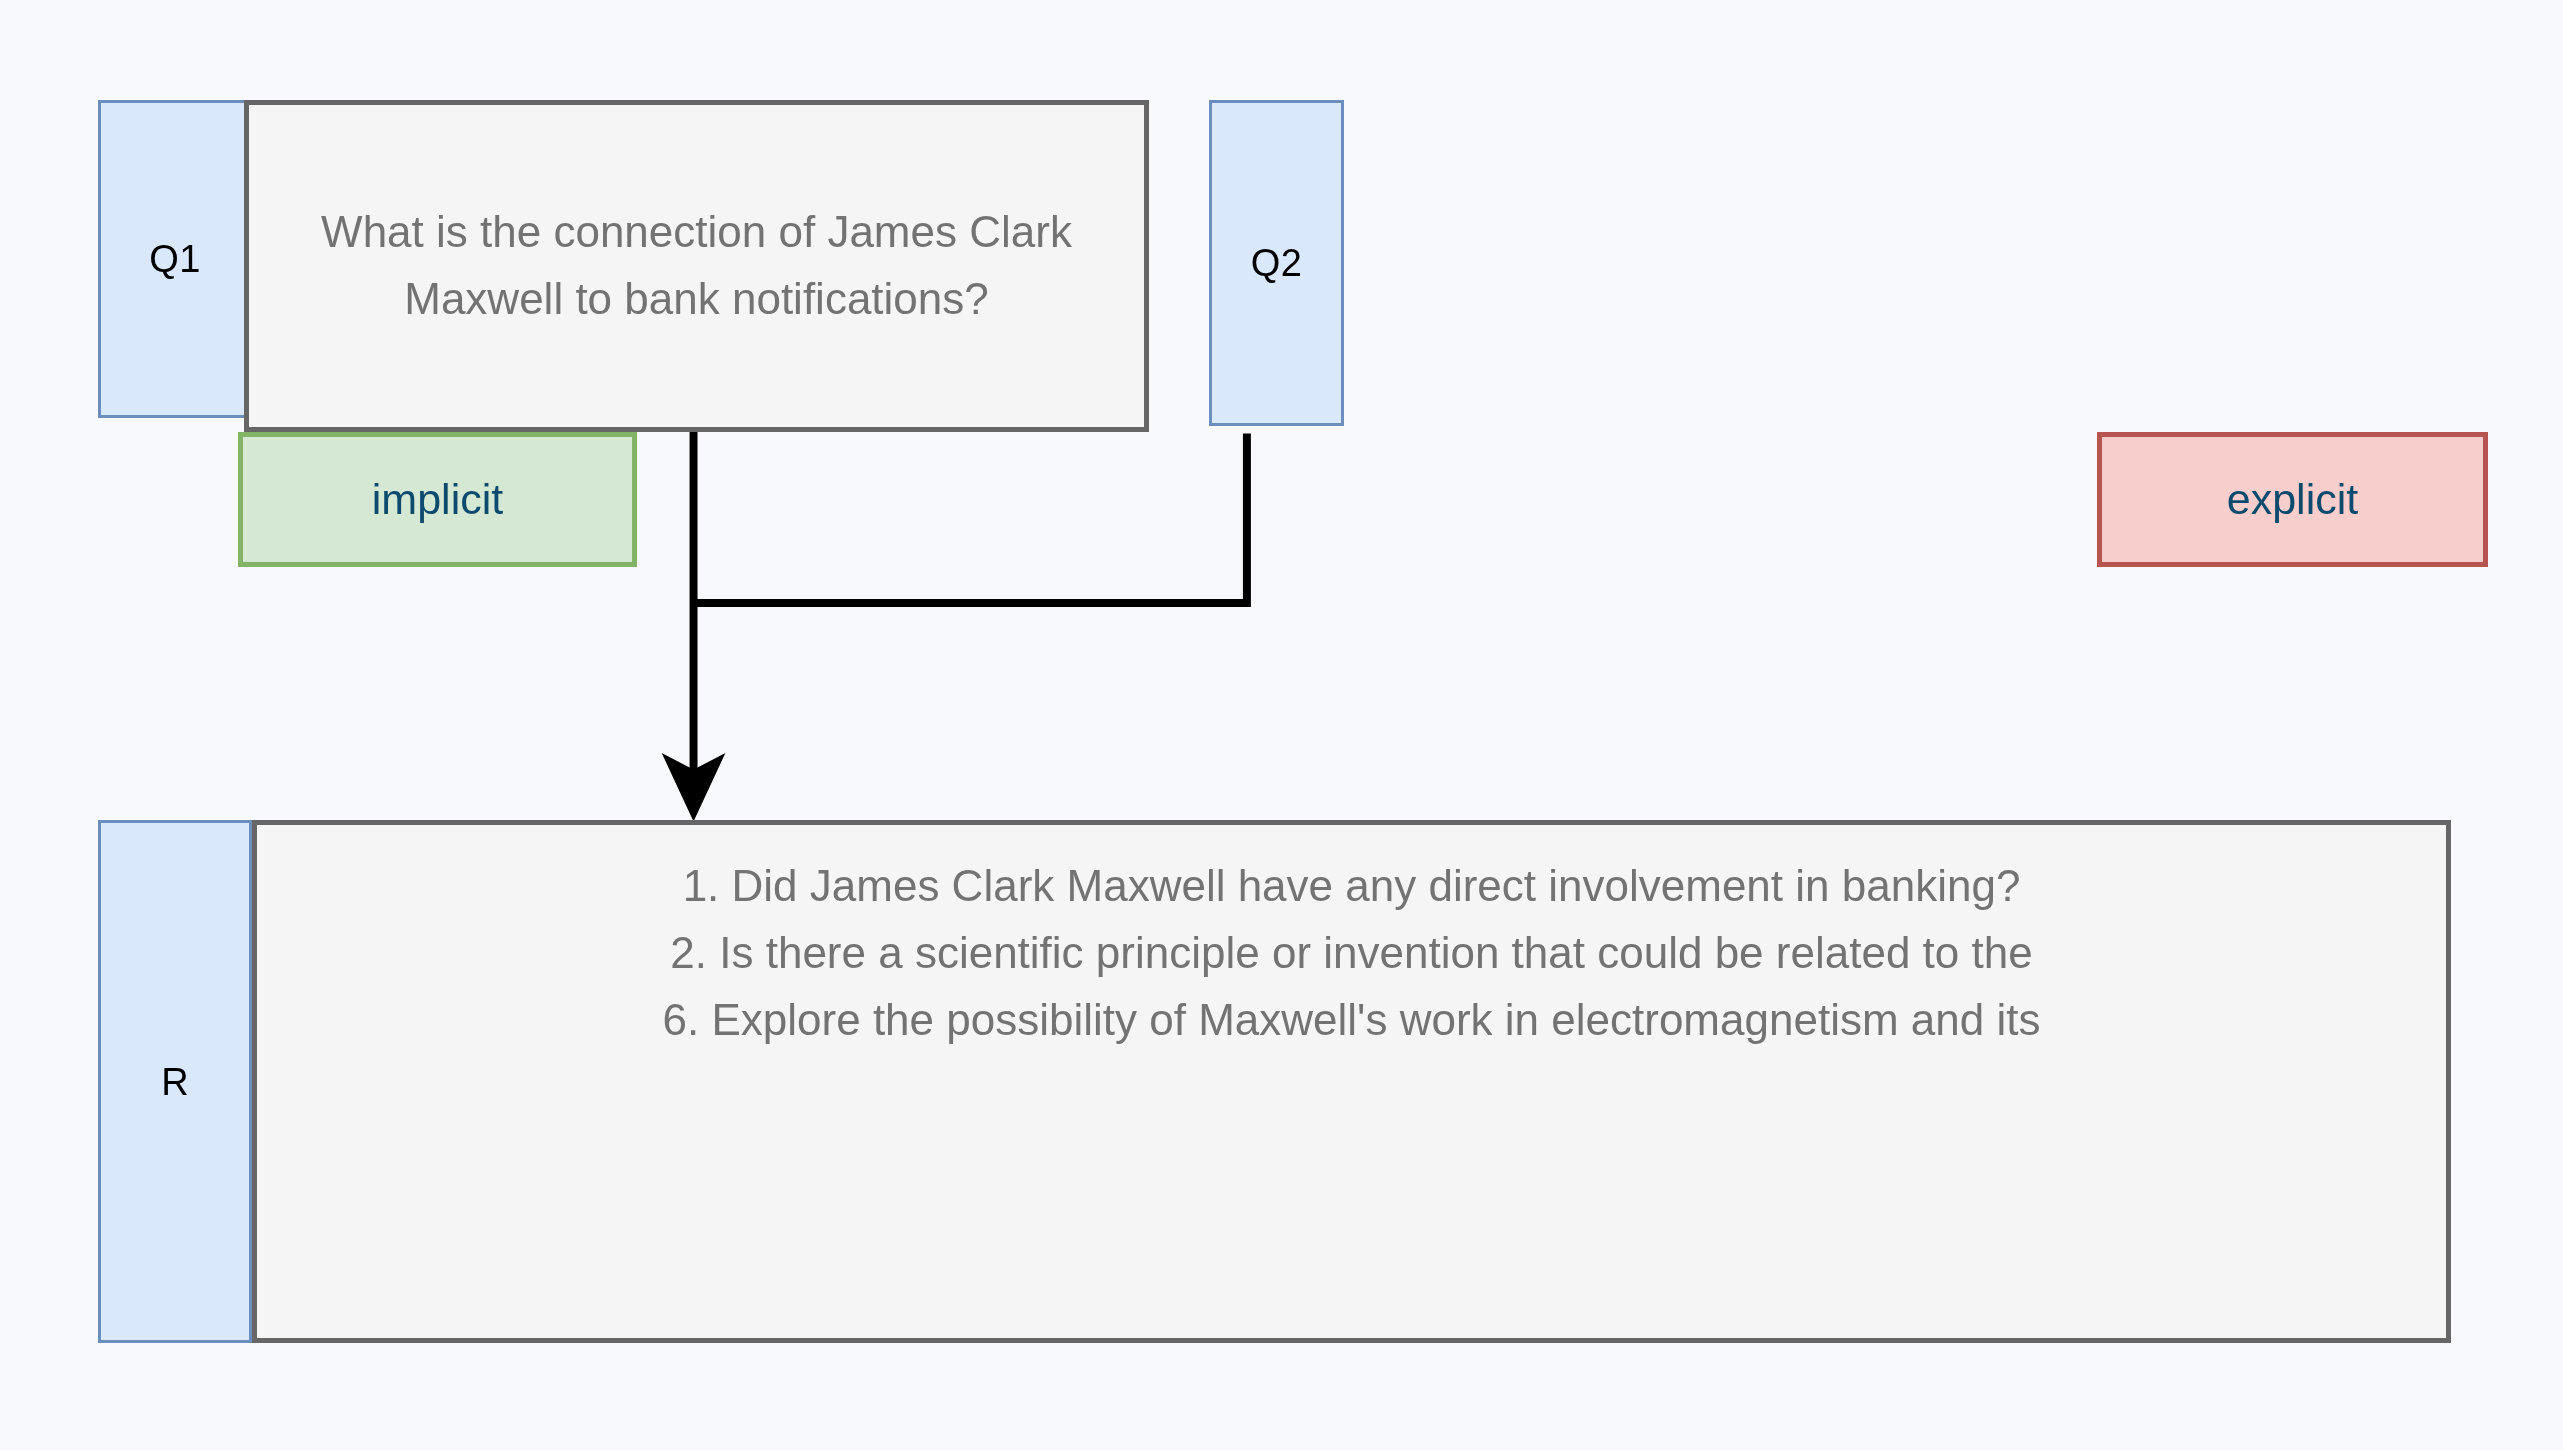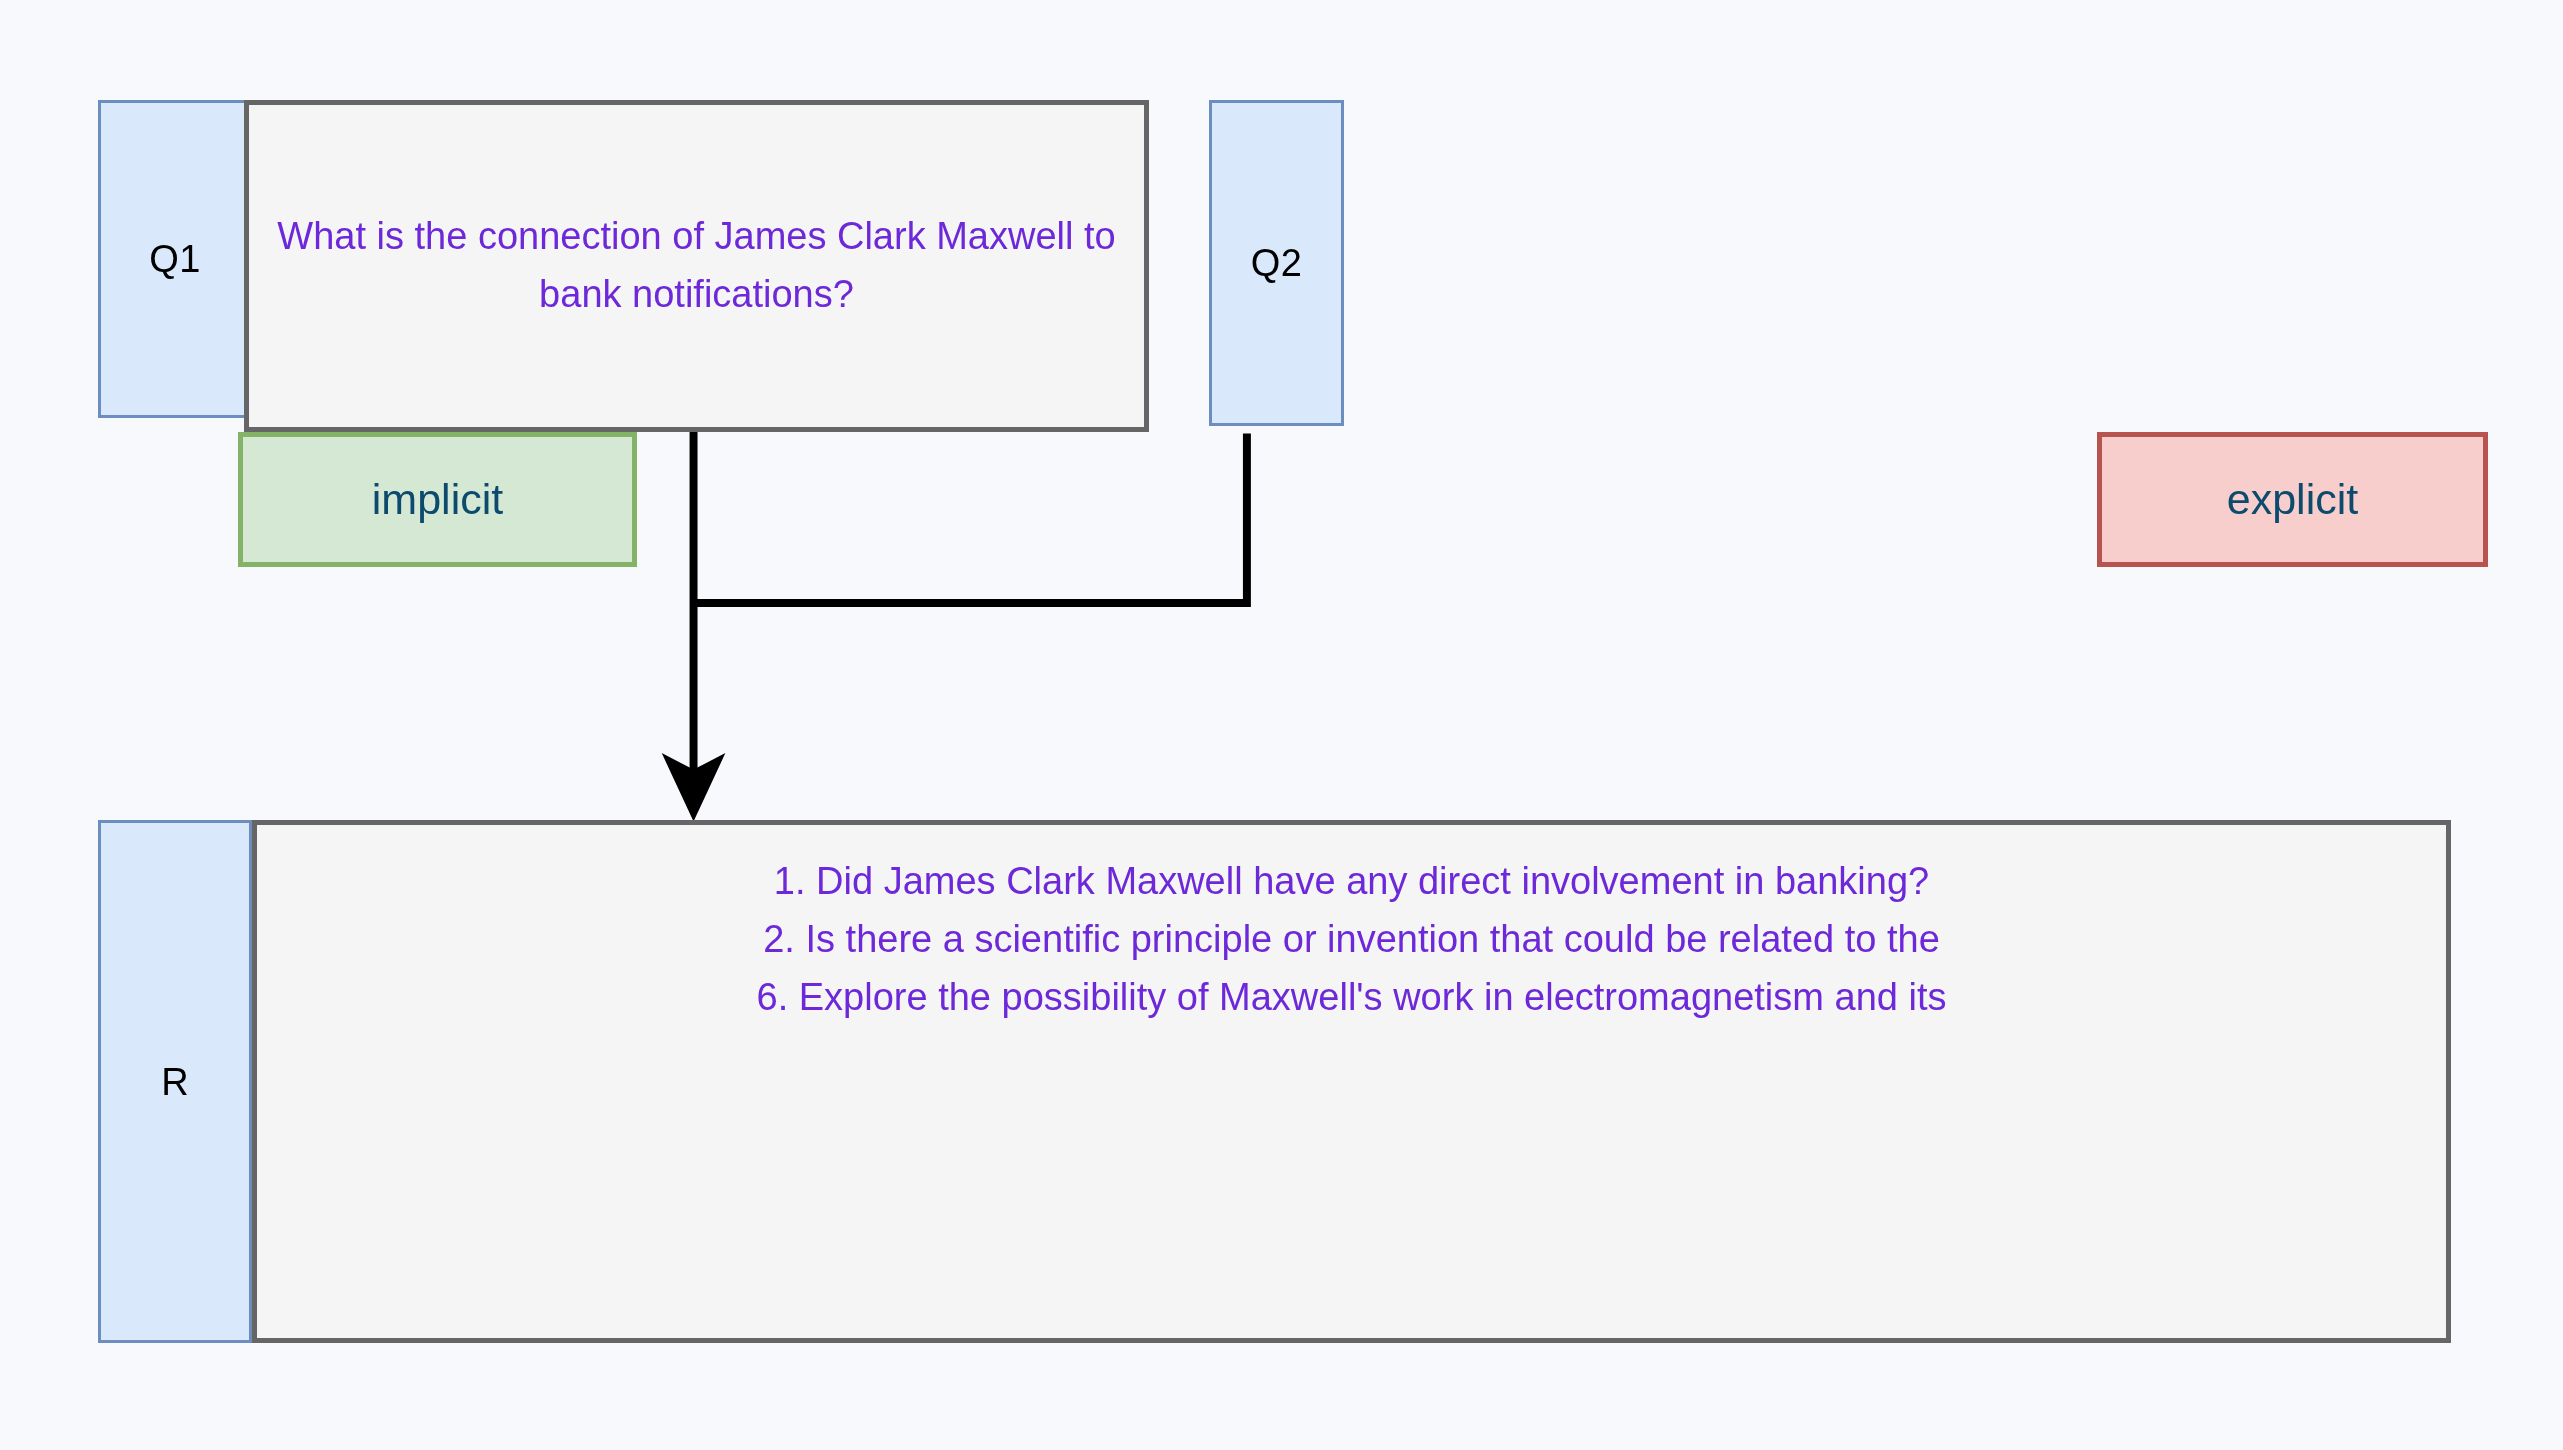--- a/index.html
+++ b/index.html
@@ -35,22 +35,22 @@
     color: #000000;
     font-size: 38px;
     line-height: 1;
     letter-spacing: 0.3px;
   }
 
   
   .body-cell {
     background: #f5f5f5;
     border: 5.5px solid #666666;
-    color: #6d28d9;
-    font-size: 38px;
+    color: #737373;
+    font-size: 44px;
     box-sizing: border-box;
   }
   .body-cell.centered {
     display: flex;
     align-items: center;
     justify-content: center;
     text-align: center;
     line-height: 1.52;
     padding: 0 16px;
   }

